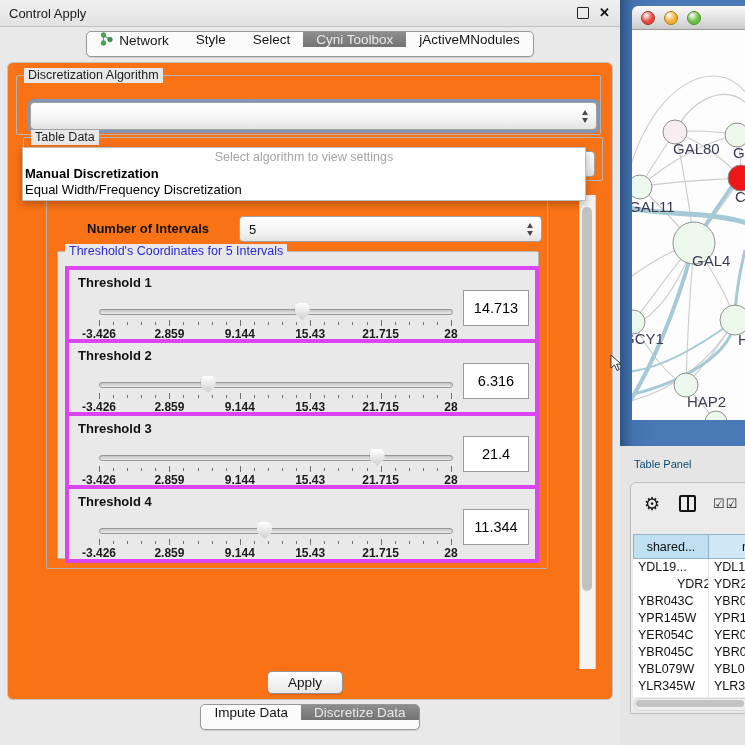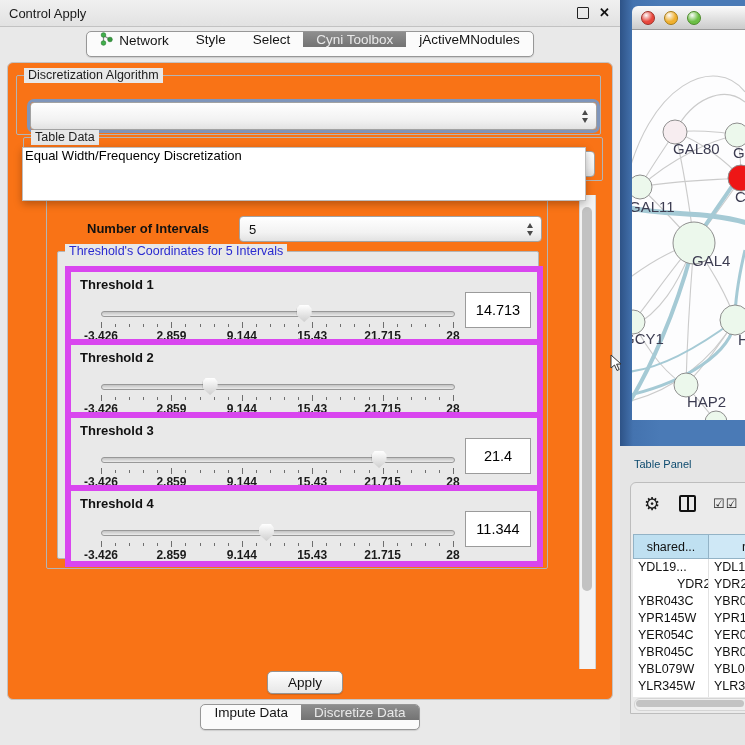--- a/index.html
+++ b/index.html
@@ -40,21 +40,21 @@
   .combo.focused{box-shadow:0 0 0 3px rgba(96,158,228,.8)}
 
   
   #algo-popup{position:absolute;left:14px;top:84px;width:562px;height:52px;background:#ffffff;
               border:1px solid #bdbdbd;box-shadow:0 3px 8px rgba(0,0,0,.28);z-index:40}
   .popup-hint{text-align:center;color:#a5a5a5;font-size:12.5px;line-height:17px;padding-top:1px}
   .popup-opt{font-size:13px;line-height:16px;padding-left:2px;color:#000;white-space:nowrap}
   .popup-opt.bold{font-weight:bold}
 
   
-  .tpanel{position:absolute;left:7px;width:466px;height:70px;border:6px solid #d946ef;background:#e9e9e9}
+  .tpanel{position:absolute;left:7px;width:466px;height:70px;border:4px solid #d946ef;background:#e9e9e9}
   .tlabel{position:absolute;left:9px;top:5px;font-weight:bold;font-size:13px;color:#111}
   .track{position:absolute;left:30px;top:39px;width:352px;height:4px;border:1px solid #989898;border-radius:3px;background:linear-gradient(#c3c3c3,#ebebeb)}
   .thumbwrap{position:absolute;left:30px;top:33px;width:352px;height:0}
   .thumb{position:absolute;width:15px;height:17px;margin-left:-7.5px;background:linear-gradient(#ffffff,#cfcfcf);
          clip-path:polygon(20% 0,80% 0,100% 22%,100% 60%,50% 100%,0 60%,0 22%);
          filter:drop-shadow(0 0 1px rgba(0,0,0,.65))}
   .ticks{position:absolute;left:30px;top:50px;width:352px;height:7px}
   .tick{position:absolute;top:2px;width:1px;height:3px;background:#6e6e6e}
   .tick.major{top:0;height:6px}
   .tlabels{position:absolute;left:30px;top:57px;width:352px;height:12px;font-size:12px;font-weight:bold;color:#1b1b1b}
@@ -149,21 +149,23 @@
       <div class="combo focused" style="left:13px;top:26px;width:556px;height:26px">
         <span class="spacer"></span>
         <span class="stepper">
             <span class="arr-up"></span>
             <span class="arr-dn"></span>
           </span>
       </div>
     </div>
 
     <div id="algo-popup">
+      <div class="popup-hint">Select algorithm to view settings</div>
       <div id="popup-options">
+          <div class="popup-opt bold">Manual Discretization</div>
           <div class="popup-opt">Equal Width/Frequency Discretization</div>
         </div>
     </div>
 
     <div class="group" style="left:15px;top:74px;width:578px;height:42px">
       <span class="gtitle">Table Data</span>
       <div class="combo" style="left:8px;top:13px;width:552px;height:24px">
         <span>galFiltered.sif default node</span>
         <span class="spacer"></span>
         <span class="stepper">
@@ -266,20 +268,21 @@
                 <div class="tick major" style="left: 100%;"></div>
               </div>
               <div class="tlabels">
                 <span style="left: 0%;">-3.426</span>
                 <span style="left: 20%;">2.859</span>
                 <span style="left: 40%;">9.144</span>
                 <span style="left: 60%;">15.43</span>
                 <span style="left: 80%;">21.715</span>
                 <span style="left: 100%;">28</span>
               </div>
+              <div class="vbox">6.316</div>
             </div>
             <div class="tpanel" style="top: 160px;">
               <div class="tlabel">Threshold 3</div>
               <div class="track"></div>
               <div class="thumbwrap">
                 <div class="thumb" style="left: 78.9983%;"></div>
               </div>
               <div class="ticks">
                 <div class="tick major" style="left: 0%;"></div>
                 <div class="tick" style="left: 4%;"></div>

